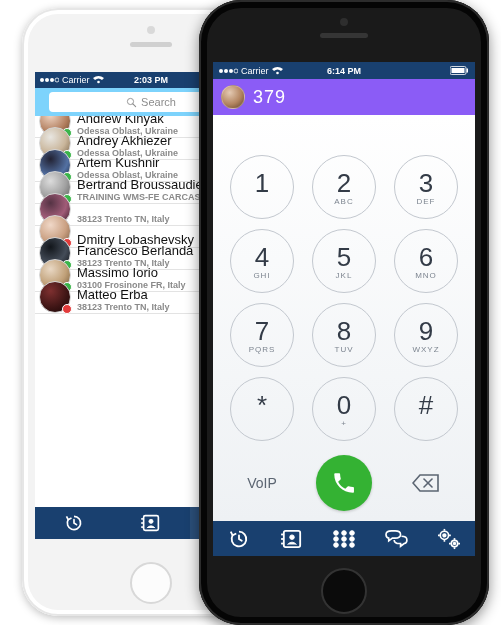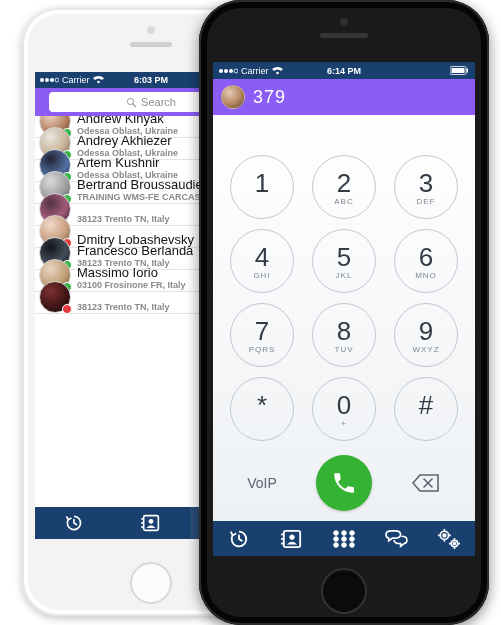--- a/index.html
+++ b/index.html
@@ -21,21 +21,21 @@
   .screen1 {
     position:absolute; left:13px; top:64px; width:232px; height:467px;
     background:#fff; overflow:hidden;
   }
   .statusbar1 { height:16px; background:#19406f; color:#fff; font-size:9px; display:flex; align-items:center; padding:0 4px; }
   .statusbar1 .sb-left { display:flex; align-items:center; gap:3px; }
   .statusbar1 .sb-time { position:absolute; left:50%; transform:translateX(-50%); font-weight:600; }
   .statusbar1 .sb-right { margin-left:auto; display:flex; align-items:center; gap:3px; }
   .sig svg, .wifi svg, .batt svg { display:block; }
 
-  .searchbar { height:28px; background:#8b5cf6; display:flex; align-items:center; padding:0 14px; }
+  .searchbar { height:28px; background:#7dd3fc; display:flex; align-items:center; padding:0 14px; }
   .searchbar .field { flex:1; height:20px; background:#fff; border-radius:4px; display:flex; align-items:center; justify-content:center; gap:4px; color:#8c8c8c; font-size:11px; }
   .searchbar .field svg { width:11px; height:11px; }
 
   .contacts { height:calc(100% - 16px - 28px - 32px); overflow:hidden; background:#fff; }
   .contact {
     height:22px; display:flex; align-items:flex-end;
     border-bottom:1px solid #e3e3e3; padding-left:4px;
   }
   .avatar-wrap { position:relative; width:32px; height:32px; margin-right:6px; }
   .avatar {
@@ -146,21 +146,21 @@
             </svg>
         </span>
         <span>Carrier</span>
         <span class="wifi">
           <svg width="11" height="8" viewBox="0 0 11 8">
               <path d="M0 2 Q5.5 -2 11 2 L9 4 Q5.5 1 2 4 Z" fill="#fff"></path>
               <circle cx="5.5" cy="6" r="1.3" fill="#fff"></circle>
             </svg>
         </span>
       </div>
-      <div class="sb-time">6:03 PM</div>
+      <div class="sb-time">2:03 PM</div>
       <div class="sb-right">
         <span class="batt">
           <svg width="20" height="9">
               <rect x="0" y="0.5" width="16" height="8" rx="1.5" fill="none" stroke="#fff" stroke-width="0.8"></rect>
               <rect x="1.5" y="2" width="13" height="5" fill="#fff"></rect>
               <rect x="16.5" y="2.5" width="1.5" height="4" fill="#fff"></rect>
             </svg>
         </span>
       </div>
     </div>
@@ -264,20 +264,21 @@
             <div class="detail">03100 Frosinone FR, Italy</div>
           </div>
         </div>
 
         <div class="contact">
           <div class="avatar-wrap">
             <div class="avatar a10"></div>
             <div class="presence busy"></div>
           </div>
           <div class="info">
+            <div class="name">Matteo Erba</div>
             <div class="detail">38123 Trento TN, Italy</div>
           </div>
         </div>
       </div>
 
     <div class="tabbar1">
       <div class="tab">
         <svg width="20" height="20" viewBox="0 0 24 24">
             <path d="M12 4 a8 8 0 1 1 -7 4" fill="none" stroke="#fff" stroke-width="2"></path>
             <polyline points="3,4 5,8 9,6" fill="none" stroke="#fff" stroke-width="2"></polyline>

